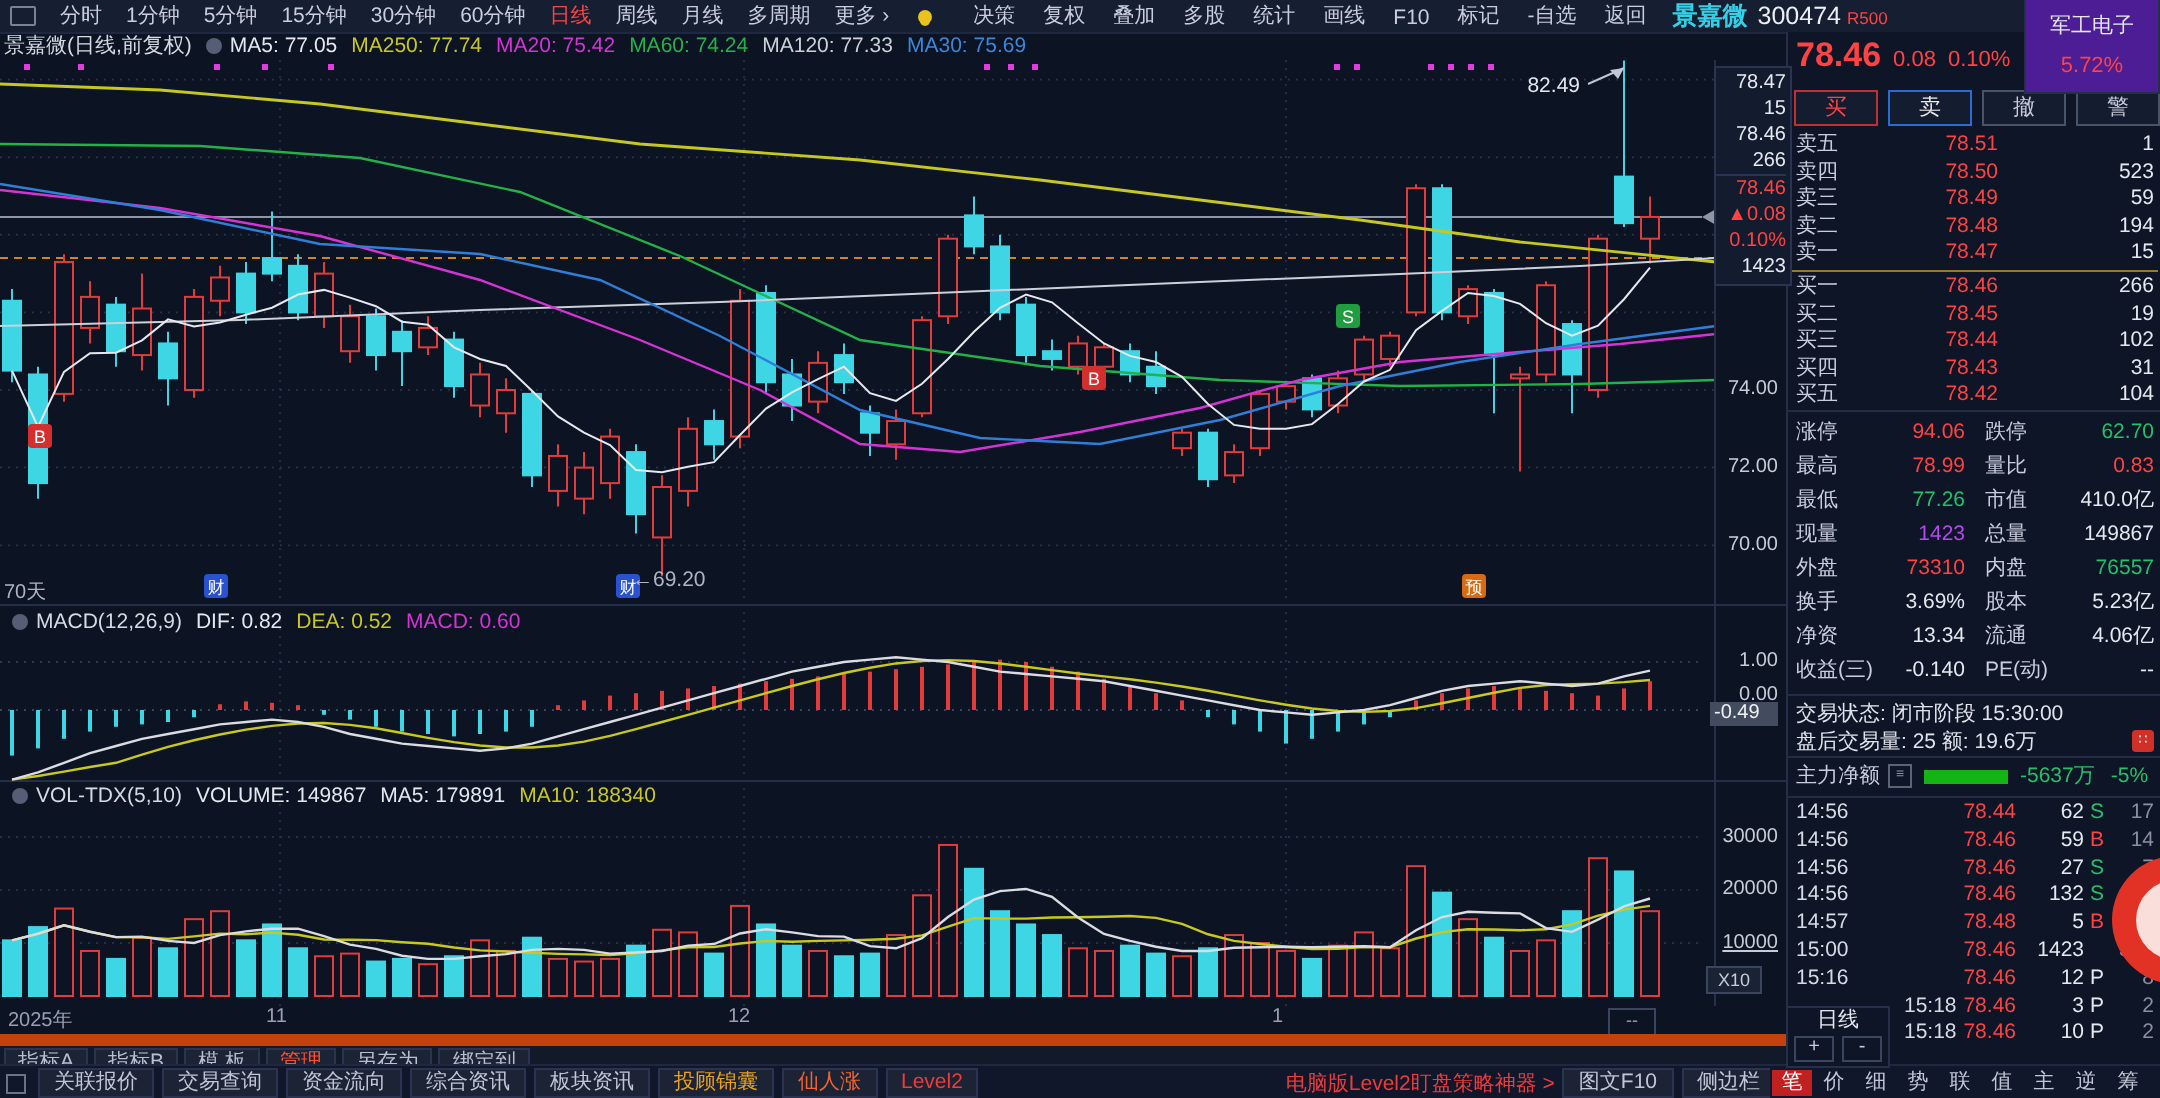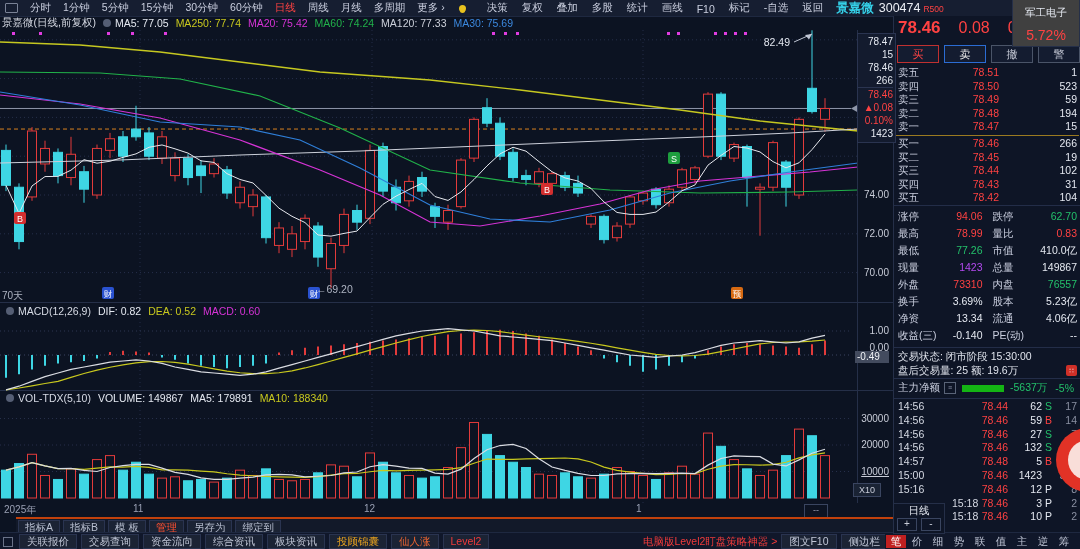--- a/index.html
+++ b/index.html
@@ -12,44 +12,44 @@
   .ptab.act{color:#ff4242}
   #tools{display:flex;align-items:flex-end;margin-left:14px}
   .tool{padding:0 7px;color:#c9cede}
   #bulb{width:7px;height:7px;border-radius:50%;background:#e8c21e;margin-left:8px;box-shadow:0 2px 0 -1px #e8c21e}
   #stockid{display:flex;align-items:baseline;margin-left:6px}
   #stock-name{color:#35d0e8;font-weight:bold;font-size:12.5px}
   #stock-code{color:#eceff5;font-weight:normal;font-size:12.5px;margin-left:5px}
   #stock-flag{color:#ff4242;font-size:8.5px;margin-left:3px}
   #mini-icons{position:absolute;left:991px;top:15px;color:#6a7288;font-size:9px;letter-spacing:6px}
   
-  #sector-box{right:0;top:0;width:66px;height:46px;background:#404040;border:1px solid #252f48;border-top:none;text-align:center;z-index:6}
+  #sector-box{right:0;top:0;width:66px;height:46px;background:#4c1d95;border:1px solid #252f48;border-top:none;text-align:center;z-index:6}
   #sector-name{font-size:10.5px;color:#e4e8f0;margin-top:6px}
-  #sector-chg{font-size:14px;color:#ff4242;margin-top:7px}
+  #sector-chg{font-size:11px;color:#ff4242;margin-top:7px}
   
   #ma-row{left:0;top:16px;width:893px;height:14px;display:flex;align-items:center;font-size:10.5px;white-space:nowrap}
   #chart-title{color:#d6dae4;margin:0 3px 0 2px}
   .collapse{width:8px;height:8px;border-radius:50%;background:#555e74;display:inline-block;margin:0 4px}
   .ma-item{margin-right:7px}
   
   .phead{height:13px;display:flex;align-items:center;font-size:10.5px;white-space:nowrap;z-index:3}
   
   .axlab{position:absolute;left:856px;width:33px;text-align:right;font-size:10px;color:#c8ccd8;z-index:3}
   #quote-box{left:857px;top:33px;width:35px;background:#131b2e;border:1px solid #2a3450;z-index:4;text-align:right;font-size:10px;line-height:13px;padding:1px 2px 2px 0}
   #quote-box .w{color:#e4e8f0}#quote-box .r{color:#ff4242}
   #cursor-val{left:855px;top:351px;width:32px;background:#434b5e;color:#f0f2f6;font-size:10px;text-align:left;padding:0 0 1px 2px;z-index:5}
   #x10-box{left:853px;top:483px;width:26px;height:12px;border:1px solid #3a4560;background:#1a2334;color:#c8ccd8;font-size:9px;text-align:center;line-height:12px;z-index:4}
   
   #xaxis{left:0;top:503px;width:893px;height:14px;font-size:10px;color:#9aa0b4}
   #scrollbox{left:804px;top:504px;width:22px;height:12px;border:1px solid #3a4560;color:#9aa0b4;font-size:9px;text-align:center;line-height:11px}
   
   #rpanel{left:893px;top:16px;width:187px;height:533px;background:#0e1526;border-left:1px solid #252f48;font-size:10.5px}
   #price-row{left:4px;top:2px;display:flex;align-items:baseline}
   #p-last{color:#ff4242;font-size:17px;font-weight:bold}
-  #p-chg,#p-pct{color:#ff4242;font-size:16px;margin-left:18px}
+  #p-chg,#p-pct{color:#ff4242;font-size:11px;margin-left:6px}
   #btn-row{left:3px;top:29px;display:flex;gap:5px}
   .tbtn{width:40px;height:16px;line-height:16px;text-align:center;border:1px solid #4a5468;color:#c8ccd8;background:#141c30;font-size:11px}
   .tbtn.buy{border-color:#c03030;color:#ff4444}
   .tbtn.sell{border-color:#2b6cd4;color:#e8e8e8}
   #book{left:0;top:50px;width:187px}
   .brow{display:flex;height:13.6px;line-height:13.6px;padding:0 4px}
   .brow .bl{width:34px;color:#c9cede}
   .brow .bp{flex:1;text-align:right;color:#ff4242;padding-right:28px}
   .brow .bv{width:50px;text-align:right;color:#e4e8f0}
   #book-div{height:1px;background:#9a7a20;margin:1px 2px}
@@ -76,21 +76,21 @@
   .trow .tv{width:34px;text-align:right;color:#e4e8f0}
   .trow .tf{width:13px;text-align:center}
   .trow .tn{width:22px;text-align:right;color:#8a90a2}
   .trow.indent{padding-left:58px}
   .trow.indent .tt{width:28px}
   #dayline-box{left:893px;top:503px;width:50px;height:29px;background:#0e1526;border:1px solid #252f48;z-index:5;text-align:center}
   #dl-label{font-size:10.5px;color:#e4e8f0;height:13px;line-height:13px}
   #dl-btns{display:flex;justify-content:center;gap:4px;margin-top:1px}
   #dl-btns span{width:18px;height:11px;line-height:10px;border:1px solid #3a4560;color:#c8ccd8;font-size:10px}
   
-  #strip1{left:16px;top:517px;width:893px;height:15px;background:#121929;border-top:2px solid #c2410c;display:flex;align-items:center;font-size:10.5px;gap:3px;padding-left:2px}
+  #strip1{left:0;top:517px;width:893px;height:15px;background:#121929;border-top:6px solid #c2410c;display:flex;align-items:center;font-size:10.5px;gap:3px;padding-left:2px}
   .s1btn{background:#1b2334;border:1px solid #2a3450;padding:0 6px;height:12px;line-height:12px;color:#b8bfd0}
   .s1btn.act{color:#ff5030}
   #strip2{left:0;top:532px;width:885px;height:17px;background:#10172a;border-top:1px solid #1e2840;display:flex;align-items:center;font-size:10.5px;gap:4px;padding-left:3px}
   .s2btn{background:#1b2334;border:1px solid #2a3450;padding:0 7px;height:13px;line-height:13px;color:#c0c6d6}
   #chk{width:8px;height:8px;border:1px solid #6a7288;margin-right:2px}
   #promo{color:#f03b3b;margin-left:auto}
   #tape-tabs{left:885px;top:532px;width:195px;height:17px;background:#10172a;border-top:1px solid #1e2840;display:flex;align-items:center;font-size:10.5px}
   .ttab{width:20px;height:13px;line-height:13px;text-align:center;color:#c0c6d6;margin-left:1px}
   .ttab.act{background:#c02020;color:#fff}
   

